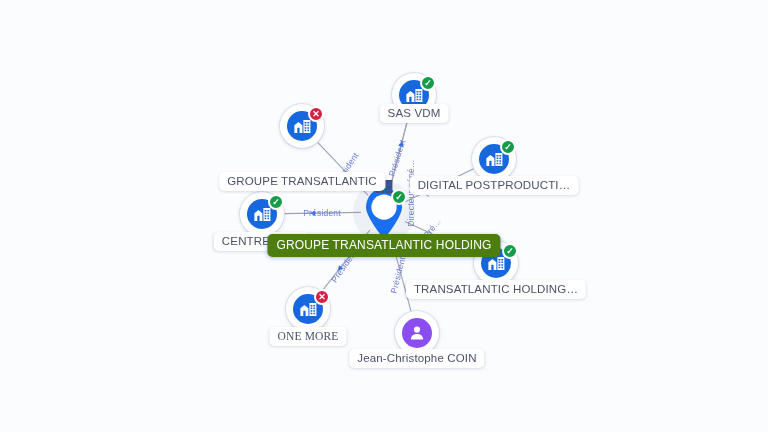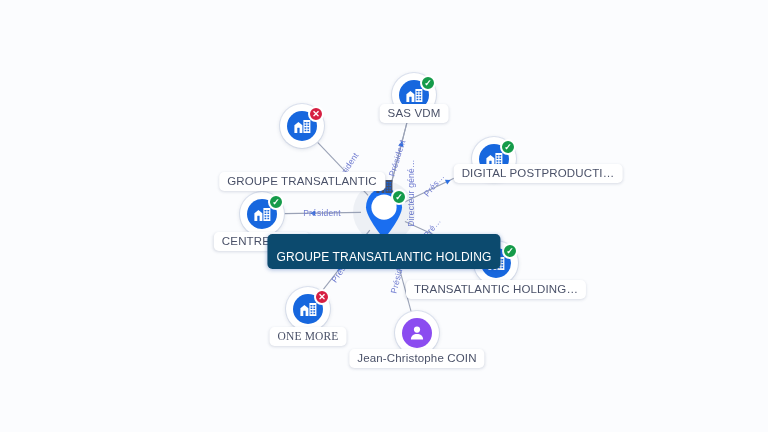--- a/index.html
+++ b/index.html
@@ -108,25 +108,25 @@
     white-space: nowrap;
     background: #ffffff;
     color: #4a5168;
     font-size: 11.5px;
     letter-spacing: 0.15px;
     padding: 3px 8px 4px 8px;
     border-radius: 5px;
     box-shadow: 0 1px 3px rgba(40,60,100,0.17);
   }
   .node-label.selected {
-    background: #0c4a6e;
+    background: #4d7c0f;
     color: #ffffff;
     box-shadow: 0 1px 4px rgba(20,70,160,0.35);
     font-size: 12px;
-    padding: 16px 9px 5px 9px;
+    padding: 4px 9px 5px 9px;
     z-index: 40;
   }
 
   
   .edge-label {
     position: absolute;
     transform-origin: 50% 50%;
     color: #6f7bd0;
     font-size: 8.5px;
     letter-spacing: 0.2px;
@@ -347,21 +347,21 @@
               </g>
             </svg>
           </div>
         </div>
         <div class="badge bad">✕</div>
       </div>
     </div>
   <div id="label-layer">
       <div class="node-label selected" style="left: 384px; top: 234px;">GROUPE TRANSATLANTIC HOLDING</div>
       <div class="node-label" style="left: 414px; top: 104px;">SAS VDM</div>
-      <div class="node-label" style="left: 494px; top: 164px; margin-left: 44px;">DIGITAL POSTPRODUCTI…</div>
+      <div class="node-label" style="left: 494px; top: 176px;">DIGITAL POSTPRODUCTI…</div>
       <div class="node-label" style="left: 496px; top: 280px;">TRANSATLANTIC HOLDING…</div>
       <div class="node-label" style="left: 417px; top: 349px; text-align: center;">Jean-Christophe COIN</div>
       <div class="node-label" style="left: 308px; top: 327px; font-family: Liberation Serif, serif;">ONE MORE</div>
       <div class="node-label" style="left: 262px; top: 232px;">CENTREVILLE</div>
       <div class="node-label" style="left: 302px; top: 144px; margin-top: 28px;">GROUPE TRANSATLANTIC</div>
     </div>
 
 </div>
 
 </body></html>

